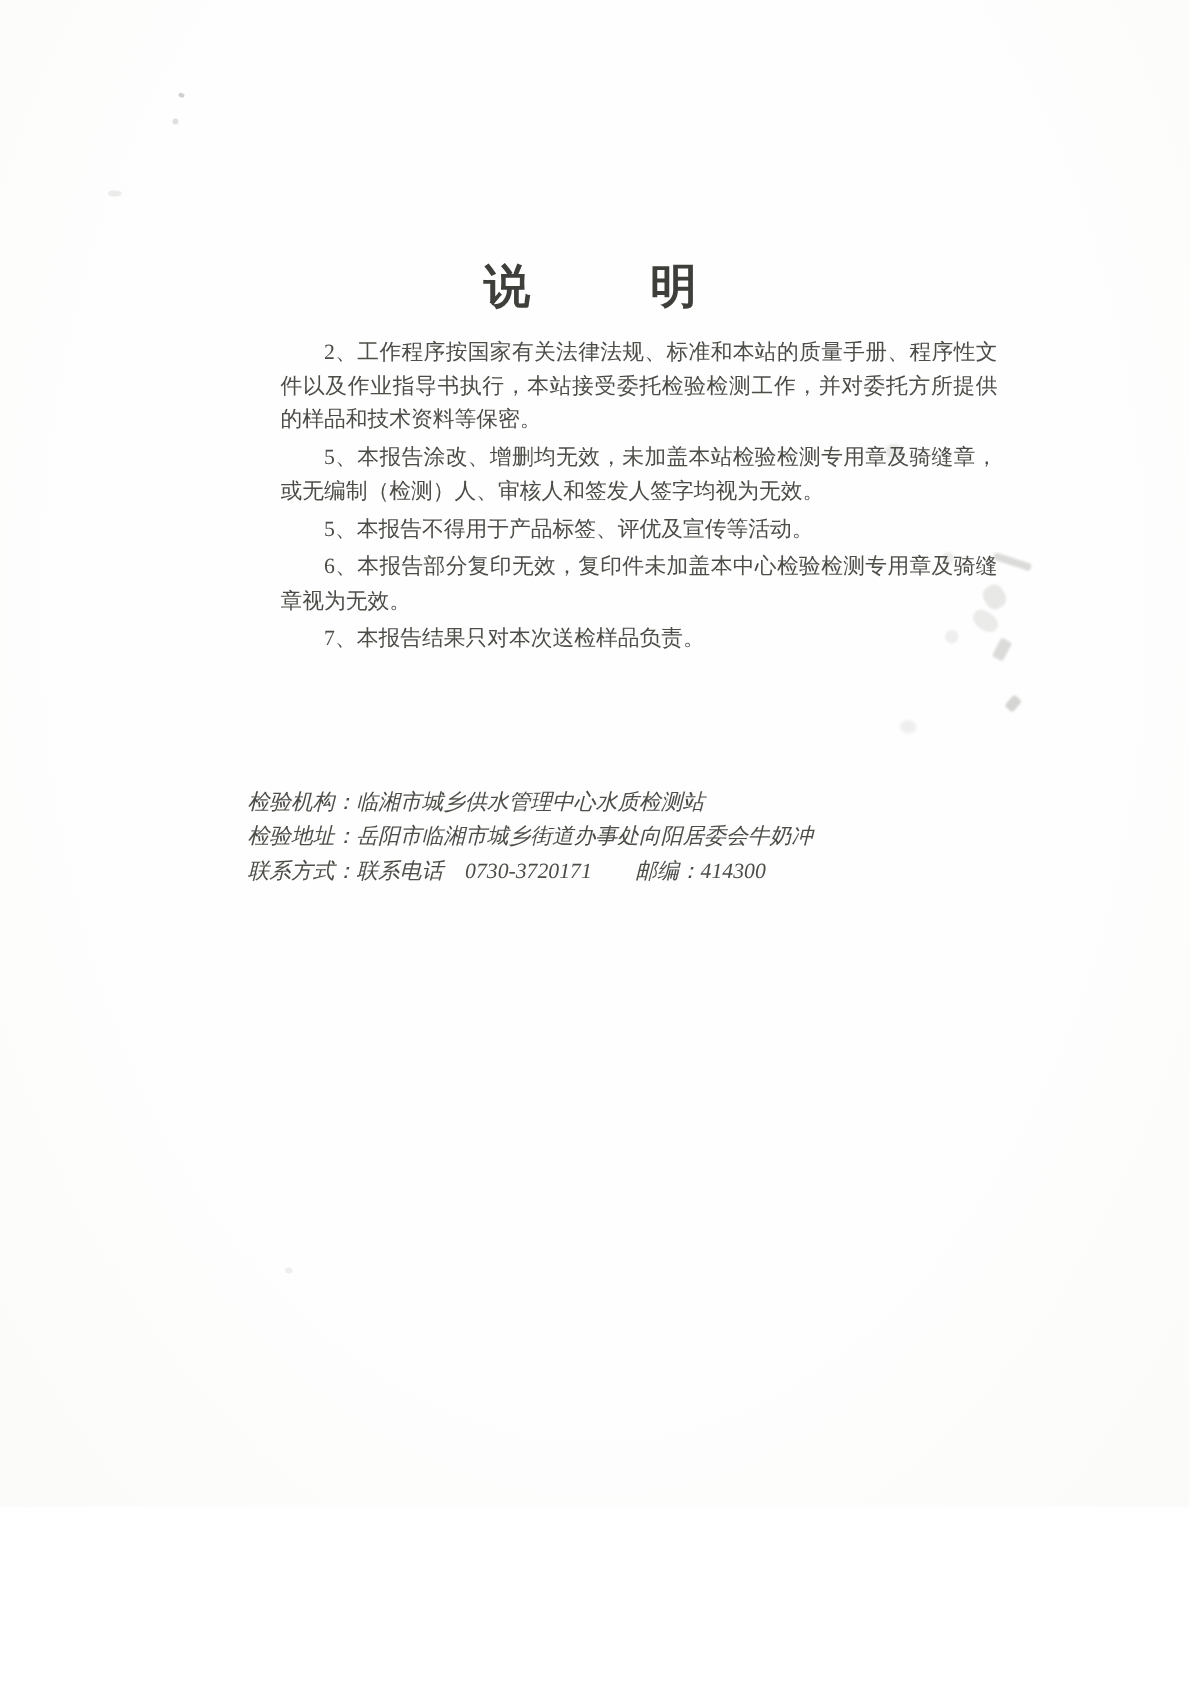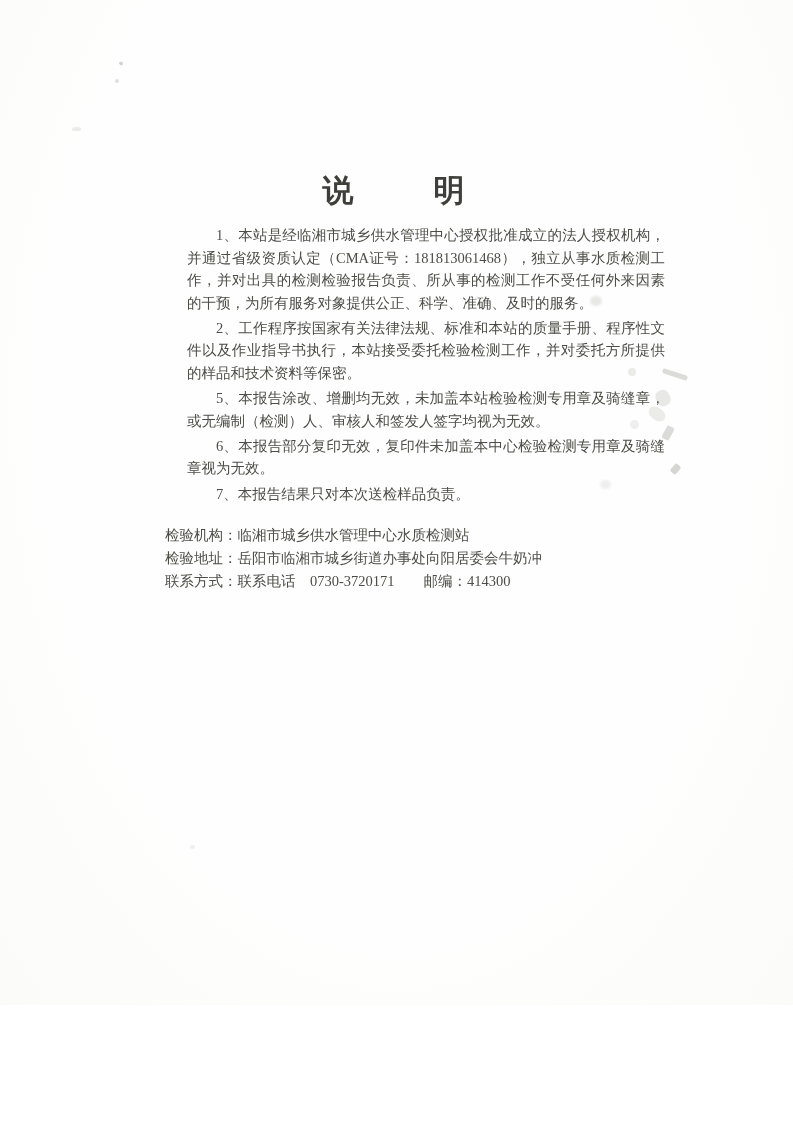--- a/index.html
+++ b/index.html
@@ -50,21 +50,21 @@
   .doc-footer {
     position: absolute;
     top: 524px;
     left: 165px;
     width: 520px;
     font-size: 14.5px;
     line-height: 22px;
     color: #4a4a45;
     filter: blur(0.35px) contrast(0.95);
   }
-  .footer-line { margin: 0 0 1px 0; }
+  .footer-line { margin: 0 0 1px 0; font-style: italic; }
   
   .speck {
     position: absolute;
     background: #9a9a96;
     border-radius: 50%;
   }
   .speck.s1 { left: 119px; top: 62px;  width: 4px; height: 3px; opacity: 0.45; transform: rotate(20deg); }
   .speck.s2 { left: 115px; top: 79px;  width: 4px; height: 4px; opacity: 0.30; }
   .speck.s3 { left: 72px;  top: 127px; width: 9px; height: 4px; opacity: 0.18; border-radius: 40%; }
   .speck.s4 { left: 590px; top: 296px; width: 12px; height: 10px; opacity: 0.22; filter: blur(1px); }
@@ -101,23 +101,23 @@
   <div class="speck s1"></div>
   <div class="speck s2"></div>
   <div class="speck s3"></div>
   <div class="speck s4"></div>
   <div class="speck s5"></div>
   <div class="speck s6"></div>
 
   <h1 class="doc-title">说　　明</h1>
 
   <div class="doc-body">
-    <p>1、本站是经临湘市城乡供水管理中心授权批准成立的法人授权机构，并通过省级资质认定（CMA证号：181813061468），独立从事水质检测工作，并对出具的检测检验报告负责、所从事的检测工作不受任何外来因素的干预，为所有服务对象提供公正、科学、准确、及时的服务。</p>
     <p>2、工作程序按国家有关法律法规、标准和本站的质量手册、程序性文件以及作业指导书执行，本站接受委托检验检测工作，并对委托方所提供的样品和技术资料等保密。</p>
     <p>5、本报告涂改、增删均无效，未加盖本站检验检测专用章及骑缝章，或无编制（检测）人、审核人和签发人签字均视为无效。</p>
+    <p>5、本报告不得用于产品标签、评优及宣传等活动。</p>
     <p>6、本报告部分复印无效，复印件未加盖本中心检验检测专用章及骑缝章视为无效。</p>
     <p>7、本报告结果只对本次送检样品负责。</p>
   </div>
 
   <div class="doc-footer">
     <div class="footer-line">
       <span>检验机构：</span><span>临湘市城乡供水管理中心水质检测站</span>
     </div>
     <div class="footer-line">
       <span>检验地址：</span><span>岳阳市临湘市城乡街道办事处向阳居委会牛奶冲</span>

